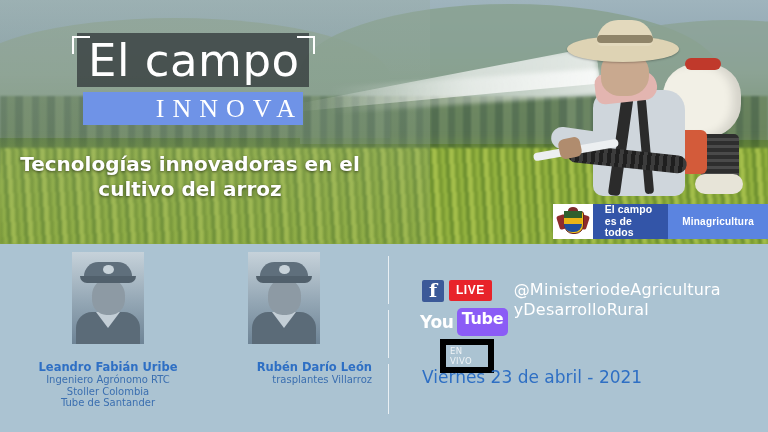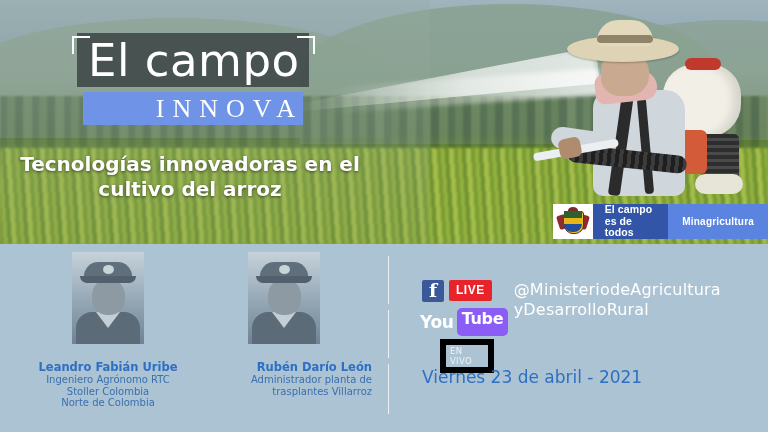--- a/index.html
+++ b/index.html
@@ -329,35 +329,34 @@
       <div class="ph-body"></div>
       <div class="ph-collar"></div>
       <div class="ph-face"></div>
       <div class="ph-cap"></div>
       <div class="ph-brim"></div>
       <div class="ph-logo"></div>
     </div>
     <div class="sp-name">Leandro Fabián Uribe</div>
     <div class="sp-role">Ingeniero Agrónomo RTC</div>
     <div class="sp-role">Stoller Colombia</div>
-    <div class="sp-role">Norte de Colombia</div>
+    <div class="sp-role">Tube de Santander</div>
   </div>
 
   <div class="speaker s2">
     <div class="photo">
       <div class="ph-bg"></div>
       <div class="ph-body"></div>
       <div class="ph-collar"></div>
       <div class="ph-face"></div>
       <div class="ph-cap"></div>
       <div class="ph-brim"></div>
       <div class="ph-logo"></div>
     </div>
     <div class="sp-name">Rubén Darío León</div>
-    <div class="sp-role">Administrador planta de</div>
     <div class="sp-role">trasplantes Villarroz</div>
   </div>
 
   <div class="social fb">
     <div class="fb-icon"></div>
     <div class="live-badge">LIVE</div>
     <div class="fb-handle">
       <div>@MinisteriodeAgricultura</div>
       <div>yDesarrolloRural</div>
     </div>

